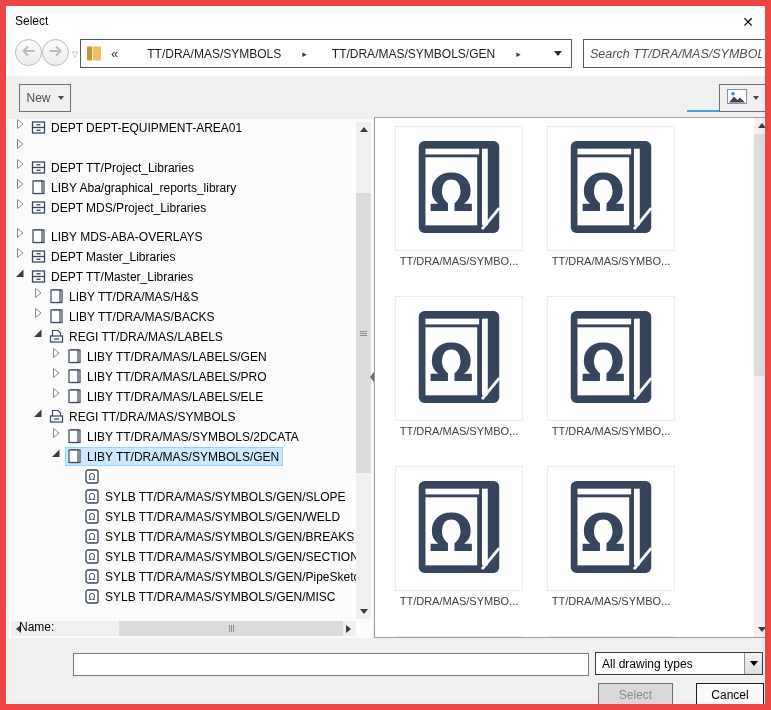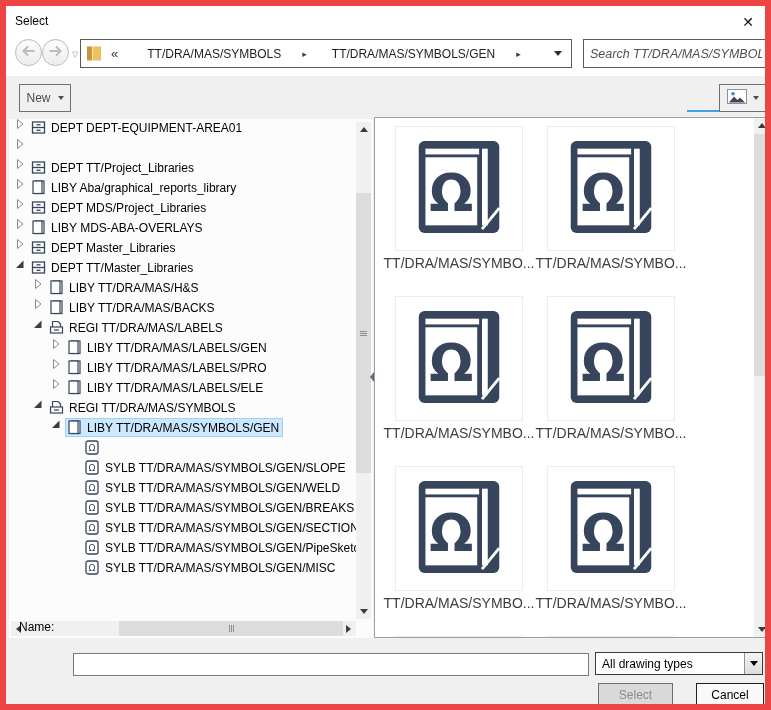--- a/index.html
+++ b/index.html
@@ -60,21 +60,21 @@
   .sb-thumb { position:absolute; background:#dcdcdc; display:flex; align-items:center; justify-content:center; }
   .grip-h { display:flex; flex-direction:column; gap:1px; }
   .grip-h i { display:block; width:7px; height:1px; background:#8f8f8f; }
   .grip-v { display:flex; flex-direction:row; gap:1px; }
   .grip-v i { display:block; width:1px; height:7px; background:#8f8f8f; }
   
   .files-panel { position:absolute; left:368px; top:111px; width:397px; height:521px; background:#fff;
     border:1px solid #9aa0a8; overflow:hidden; }
   .file-cell { position:absolute; width:128px; height:125px; border:1px solid #ececec; background:#fff;
     display:flex; align-items:center; justify-content:center; }
-  .file-label { position:absolute; width:152px; text-align:center; font-size:14px; color:#3d3d3d;
+  .file-label { position:absolute; width:152px; text-align:center; font-size:11px; color:#3d3d3d;
     white-space:nowrap; overflow:hidden; }
   .splitter-handle { position:absolute; left:364px; top:366px; width:0; height:0;
     border-top:5px solid transparent; border-bottom:5px solid transparent; border-right:4px solid #5f6a76; }
   
   .name-label { position:absolute; left:13px; top:614px; }
   .name-input { position:absolute; left:67px; top:647px; width:516px; height:23px; border:1px solid #7b7b7b;
     background:#fff; padding:0 5px; font-family:"Liberation Sans", sans-serif; font-size:12px; outline:none; }
   .type-combo { position:absolute; left:589px; top:646px; width:168px; height:23px; border:1px solid #3a3a3a;
     background:#fff; display:flex; align-items:stretch; }
   .combo-text { flex:1; display:flex; align-items:center; padding-left:6px; }
@@ -228,21 +228,21 @@
                   <rect x="1.5" y="2" width="12" height="11"></rect>
                   <line x1="1.5" y1="7.5" x2="13.5" y2="7.5"></line>
                   <line x1="5.5" y1="4.8" x2="9.5" y2="4.8"></line>
                   <line x1="5.5" y1="10.3" x2="9.5" y2="10.3"></line>
                 </g>
               </svg>
             </span>
             <span class="tree-label">DEPT MDS/Project_Libraries</span>
           </span>
         </div>
-        <div class="tree-row" style="padding-left: 6px;">
+        <div class="tree-row" style="padding-left: 6px; margin-top: 9px;">
           <span class="expander">
             <svg width="10" height="10" viewBox="0 0 10 10">
               <polygon points="2.5,0.5 8,5 2.5,9.5" fill="#fff" stroke="#8a8a8a" stroke-width="1"></polygon>
             </svg>
           </span>
           <span class="row-content">
             <span class="tree-icon">
               <svg width="15" height="15" viewBox="0 0 15 15">
                 <g fill="#fff" stroke="#36455c" stroke-width="1.2">
                   <rect x="4" y="1" width="9" height="12.5"></rect>
@@ -412,20 +412,38 @@
             <span class="tree-icon">
               <svg width="15" height="15" viewBox="0 0 15 15">
                 <g fill="none" stroke="#36455c" stroke-width="1.2">
                   <path d="M3.5,7 V1.5 H9 L11.5,4 V7"></path>
                   <rect x="1.5" y="7" width="12" height="6"></rect>
                   <line x1="5" y1="10" x2="10" y2="10"></line>
                 </g>
               </svg>
             </span>
             <span class="tree-label">REGI TT/DRA/MAS/SYMBOLS</span>
+          </span>
+        </div>
+        <div class="tree-row" style="padding-left: 42px;">
+          <span class="expander">
+            <svg width="10" height="10" viewBox="0 0 10 10">
+              <polygon points="2.5,0.5 8,5 2.5,9.5" fill="#fff" stroke="#8a8a8a" stroke-width="1"></polygon>
+            </svg>
+          </span>
+          <span class="row-content">
+            <span class="tree-icon">
+              <svg width="15" height="15" viewBox="0 0 15 15">
+                <g fill="#fff" stroke="#36455c" stroke-width="1.2">
+                  <rect x="4" y="1" width="9" height="12.5"></rect>
+                  <rect x="2" y="1" width="9" height="12.5"></rect>
+                </g>
+              </svg>
+            </span>
+            <span class="tree-label">LIBY TT/DRA/MAS/SYMBOLS/2DCATA</span>
           </span>
         </div>
         <div class="tree-row" style="padding-left: 42px;">
           <span class="expander">
             <svg width="10" height="10" viewBox="0 0 10 10">
               <polygon points="8.5,1.5 8.5,9 1,9" fill="#3c3c3c"></polygon>
             </svg>
           </span>
           <span class="row-content selected">
             <span class="tree-icon">

